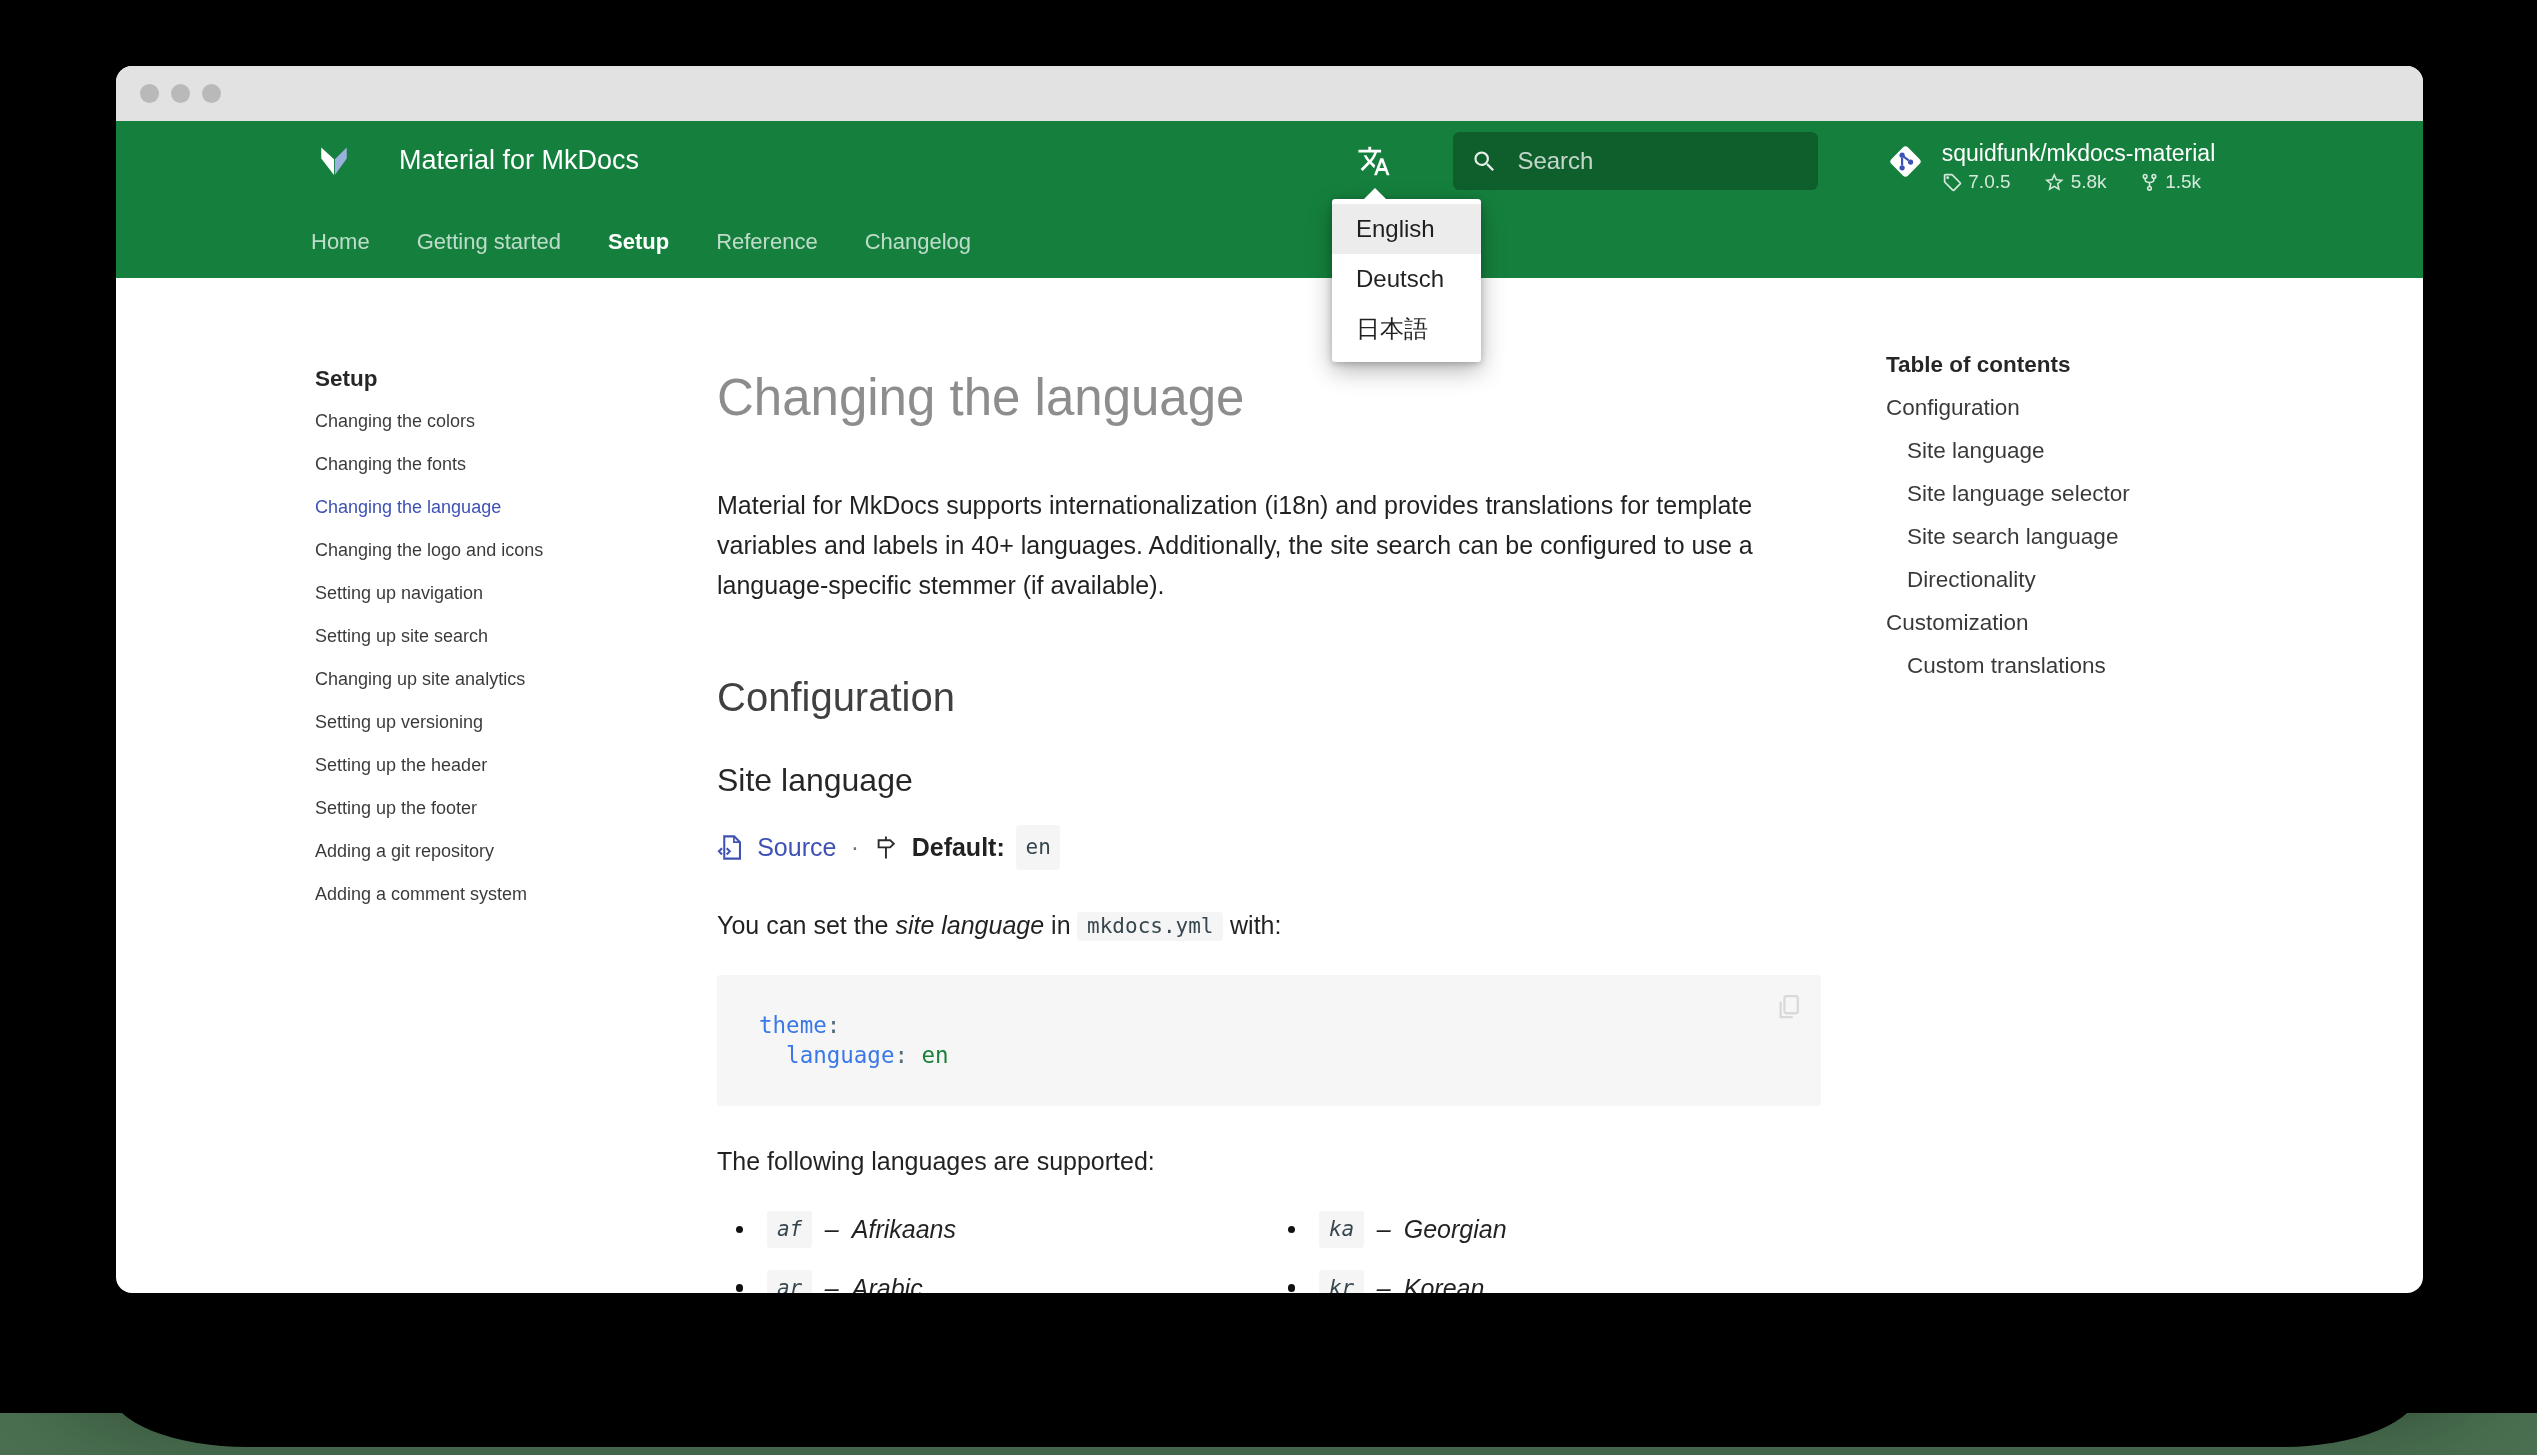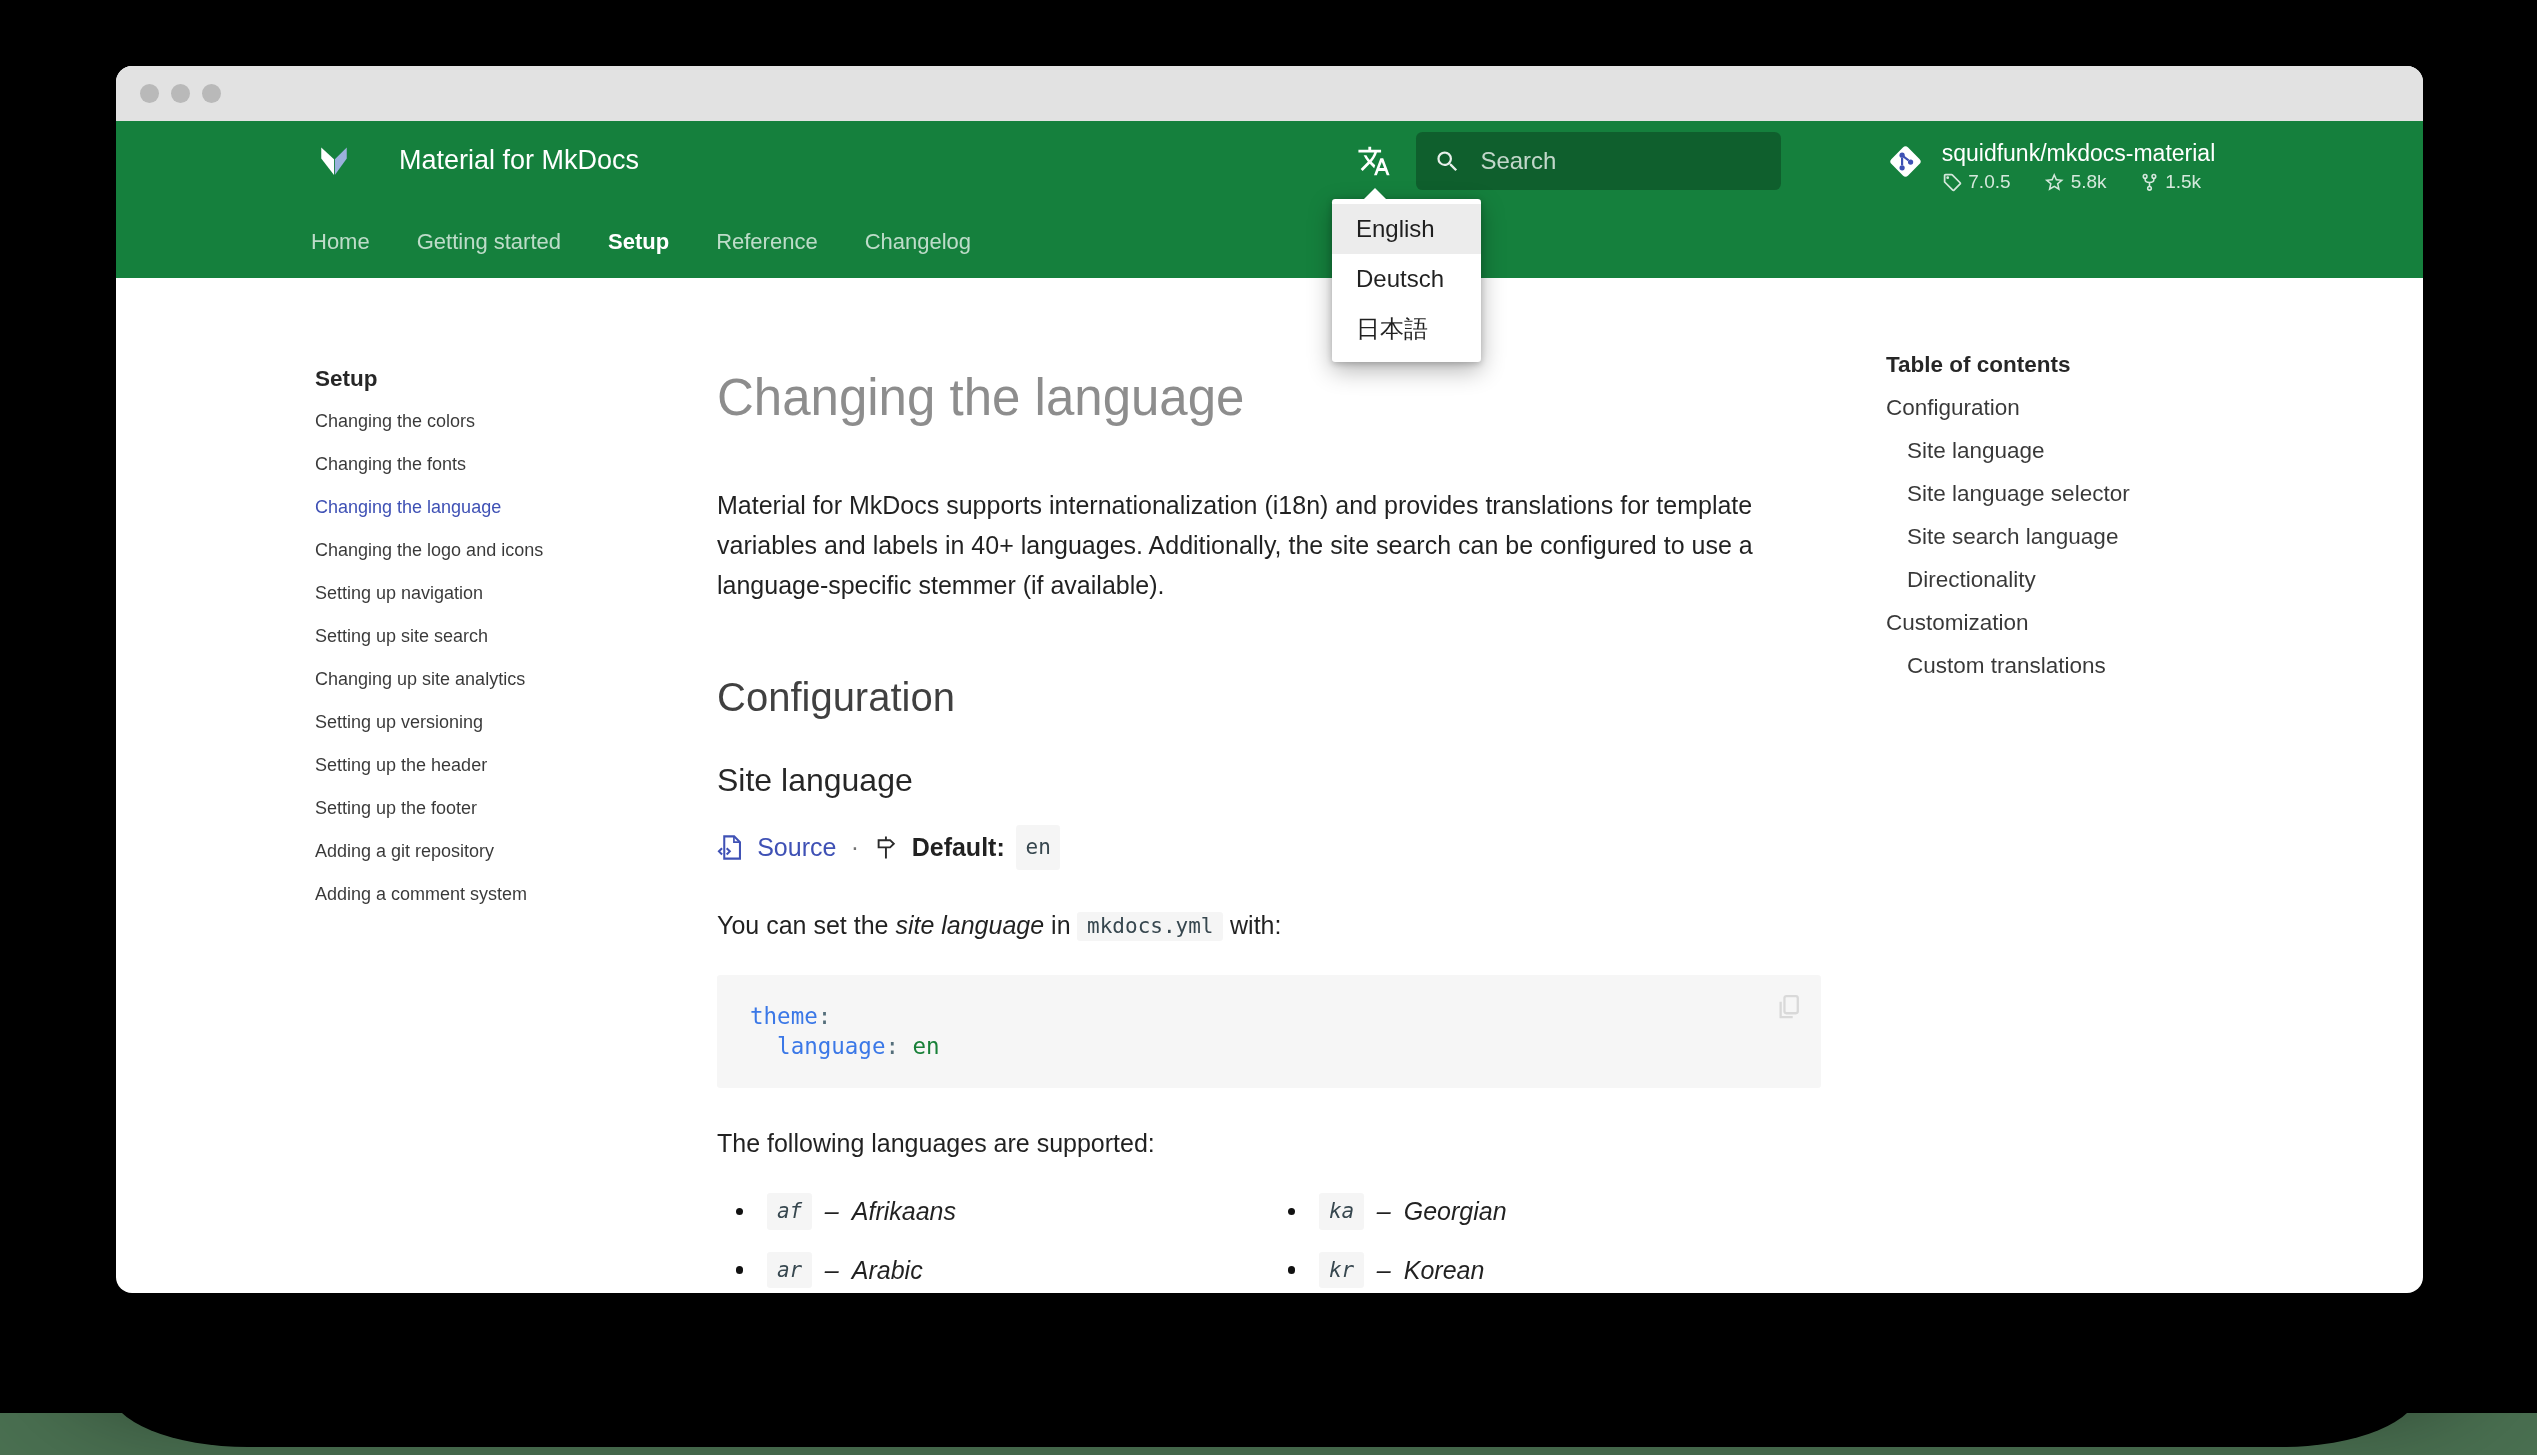--- a/index.html
+++ b/index.html
@@ -12,21 +12,21 @@
   
   .window{position:absolute;left:116px;top:66px;width:2307px;height:1227px;background:#fff;
     border-radius:16px;overflow:hidden;box-shadow:0 48px 128px 32px rgba(0,0,0,.85);}
   .titlebar{height:55px;background:#e2e2e2;display:flex;align-items:center;padding-left:24px;gap:12px;}
   .dot{width:19px;height:19px;border-radius:50%;background:#b9b9b9;}
   
   .appbar{position:relative;height:157px;background:#15803d;color:#fff;}
   .logo{position:absolute;left:201px;top:23px;width:34px;height:34px;}
   .app-title{position:absolute;left:283px;top:22px;font-size:27px;line-height:35px;color:#fff;font-weight:400;}
   .translate-btn{position:absolute;left:1241px;top:23px;width:34px;height:34px;cursor:pointer;}
-  .searchbox{position:absolute;left:1300px;top:11.2px;width:365px;height:58px;background:rgba(0,0,0,.26);
+  .searchbox{position:absolute;left:1337px;top:11.2px;width:365px;height:58px;background:rgba(0,0,0,.26);
     border-radius:6.4px;display:flex;align-items:center;}
   .searchbox svg{margin-left:17.7px;flex:0 0 auto;}
   .searchbox input{background:transparent;border:none;outline:none;color:#fff;font-size:24px;
     margin-left:17.7px;width:265px;font-family:"Liberation Sans",sans-serif;}
   .searchbox input::placeholder{color:rgba(255,255,255,.75);}
   .repo{position:absolute;left:1771px;top:17.7px;display:flex;gap:17.7px;align-items:flex-start;color:#fff;}
   .repo-icon{width:37px;height:37px;margin-top:4.8px;}
   .repo-name{font-size:23px;line-height:29px;color:#fff;}
   .repo-stats{display:flex;gap:32px;margin-top:3.2px;font-size:19px;color:rgba(255,255,255,.82);align-items:center;}
   .stat{display:flex;align-items:center;gap:5.6px;}
@@ -57,21 +57,21 @@
   h3.doc{margin:39px 0 0;font-size:32px;line-height:39px;font-weight:500;color:rgba(0,0,0,.85);}
   .srcline{margin-top:25px;display:flex;align-items:center;gap:11.2px;font-size:25px;line-height:40px;}
   .srcline a{color:#3f51b5;text-decoration:none;cursor:pointer;}
   .dotsep{color:rgba(0,0,0,.55);padding:0 3.2px;}
   .deflabel{font-weight:700;}
   .chip{font-family:"DejaVu Sans Mono",monospace;font-size:21px;background:#f5f5f5;color:#37474f;
     padding:2.4px 9.6px;border-radius:3.2px;}
   .setpara{margin:35px 0 0;font-size:25px;line-height:40px;}
   .setpara em{font-style:italic;}
   .codeblock{position:relative;margin-top:28px;background:#f6f6f6;border-radius:3.2px;padding:19px 26px;}
-  .codeblock pre{margin:7px;font-family:"DejaVu Sans Mono",monospace;font-size:22.5px;line-height:30.5px;white-space:pre;}
+  .codeblock pre{margin:16px;font-family:"DejaVu Sans Mono",monospace;font-size:22.5px;line-height:30.5px;white-space:pre;}
   .tok.k{color:#3b78e7;}.tok.p{color:#546e7a;}.tok.s{color:#188038;}
   .copy-btn{position:absolute;right:17.7px;top:16px;cursor:pointer;opacity:.9;}
   .supported{margin:35px 0 0;font-size:25px;line-height:40px;}
   .langcols{display:flex;margin-top:8px;}
   .langcols ul{list-style:none;margin:0;padding:0;width:554px;font-style:italic;}
   .langcols li{font-size:25px;line-height:32px;margin-top:22px;display:flex;align-items:center;gap:13px;}
   .langcols li::before{content:"";width:7.2px;height:7.2px;border-radius:50%;background:#111;margin:0 11.2px 0 19px;flex:0 0 auto;}
   .dash{color:rgba(0,0,0,.87);}
 </style>
 </head>

